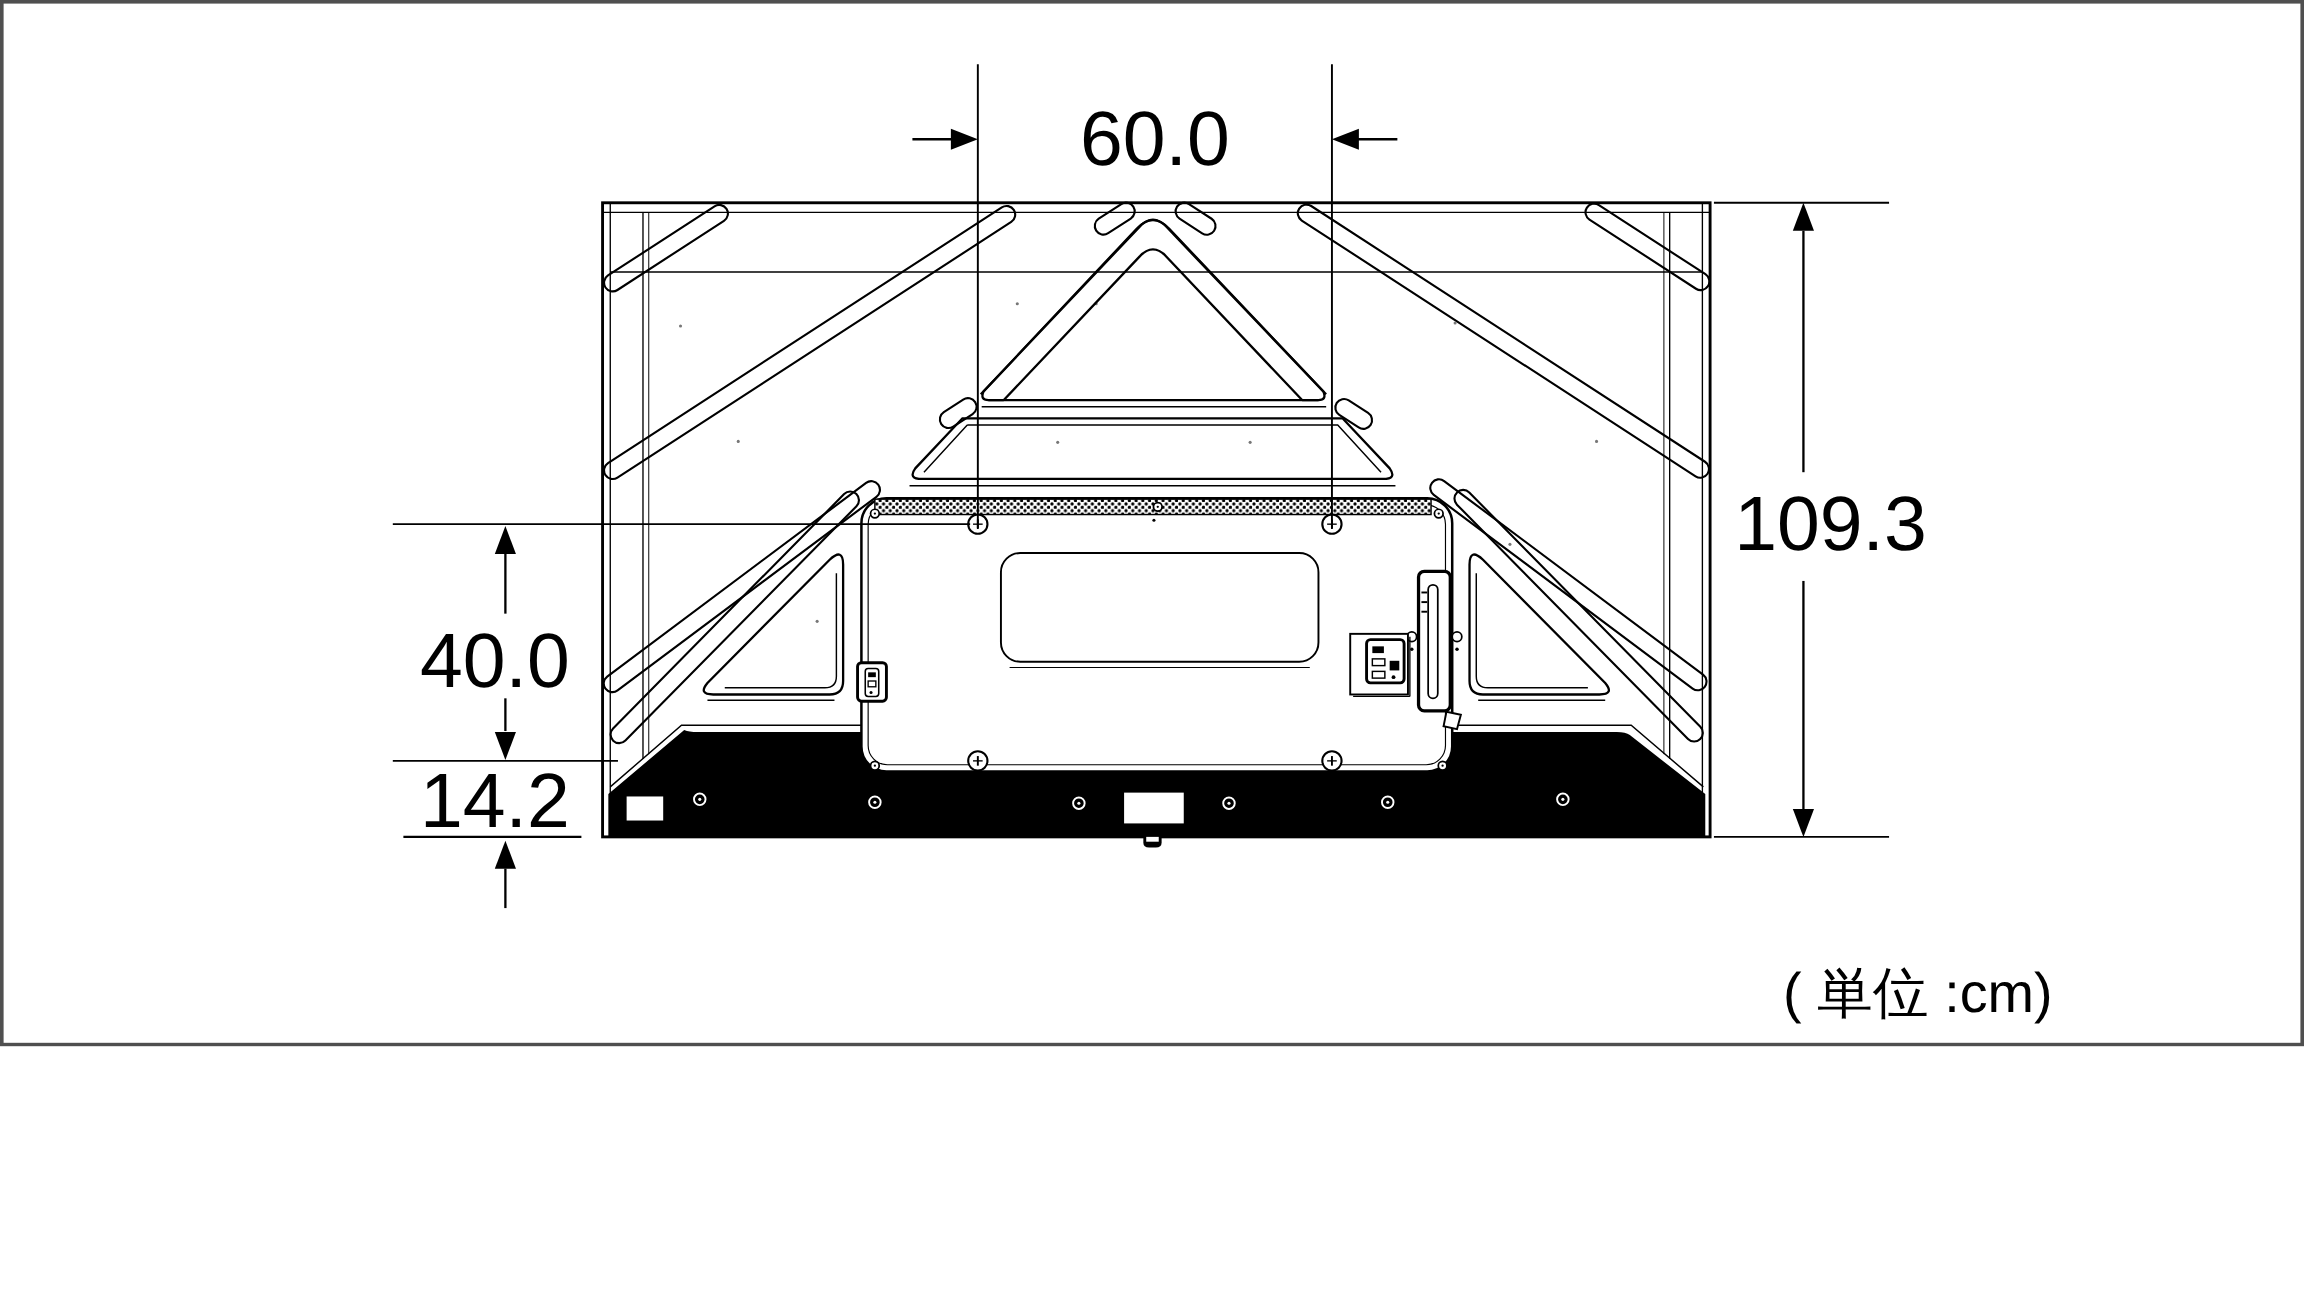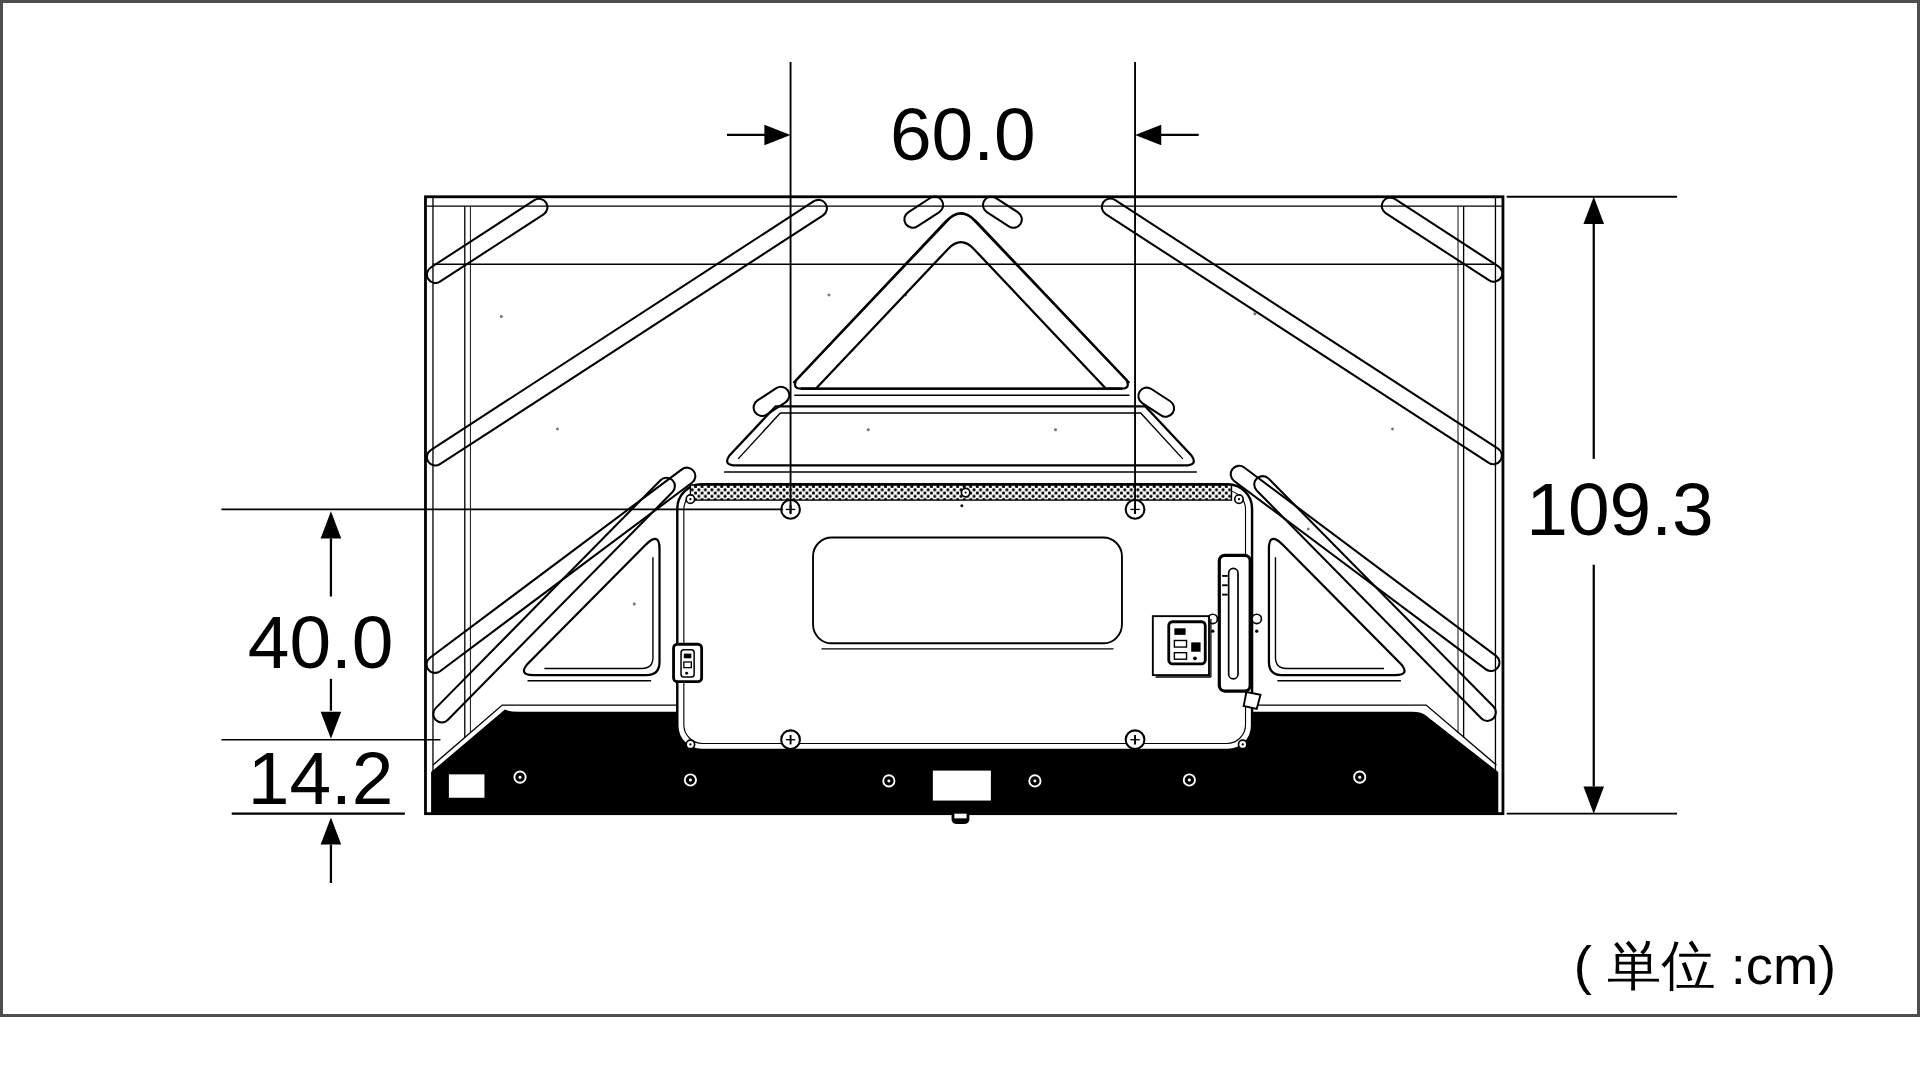--- a/index.html
+++ b/index.html
@@ -1,18 +1,18 @@
 <!DOCTYPE html>
 <html><head>
 <meta charset="utf-8">
 <style>
   html,body{margin:0;padding:0;background:#ffffff;}
   .page{
     position:relative;
-    width:1920px;height:1017px;
+    width:1920px;height:872px;
     box-sizing:border-box;
     background:#ffffff;
     border:3px solid #4f4f4f;
     overflow:hidden;
     font-family:"Liberation Sans", sans-serif;
   }
   svg{display:block;width:100%;height:100%;}
   .dim-text{
     font-family:"Liberation Sans", sans-serif;
     font-size:80px;

